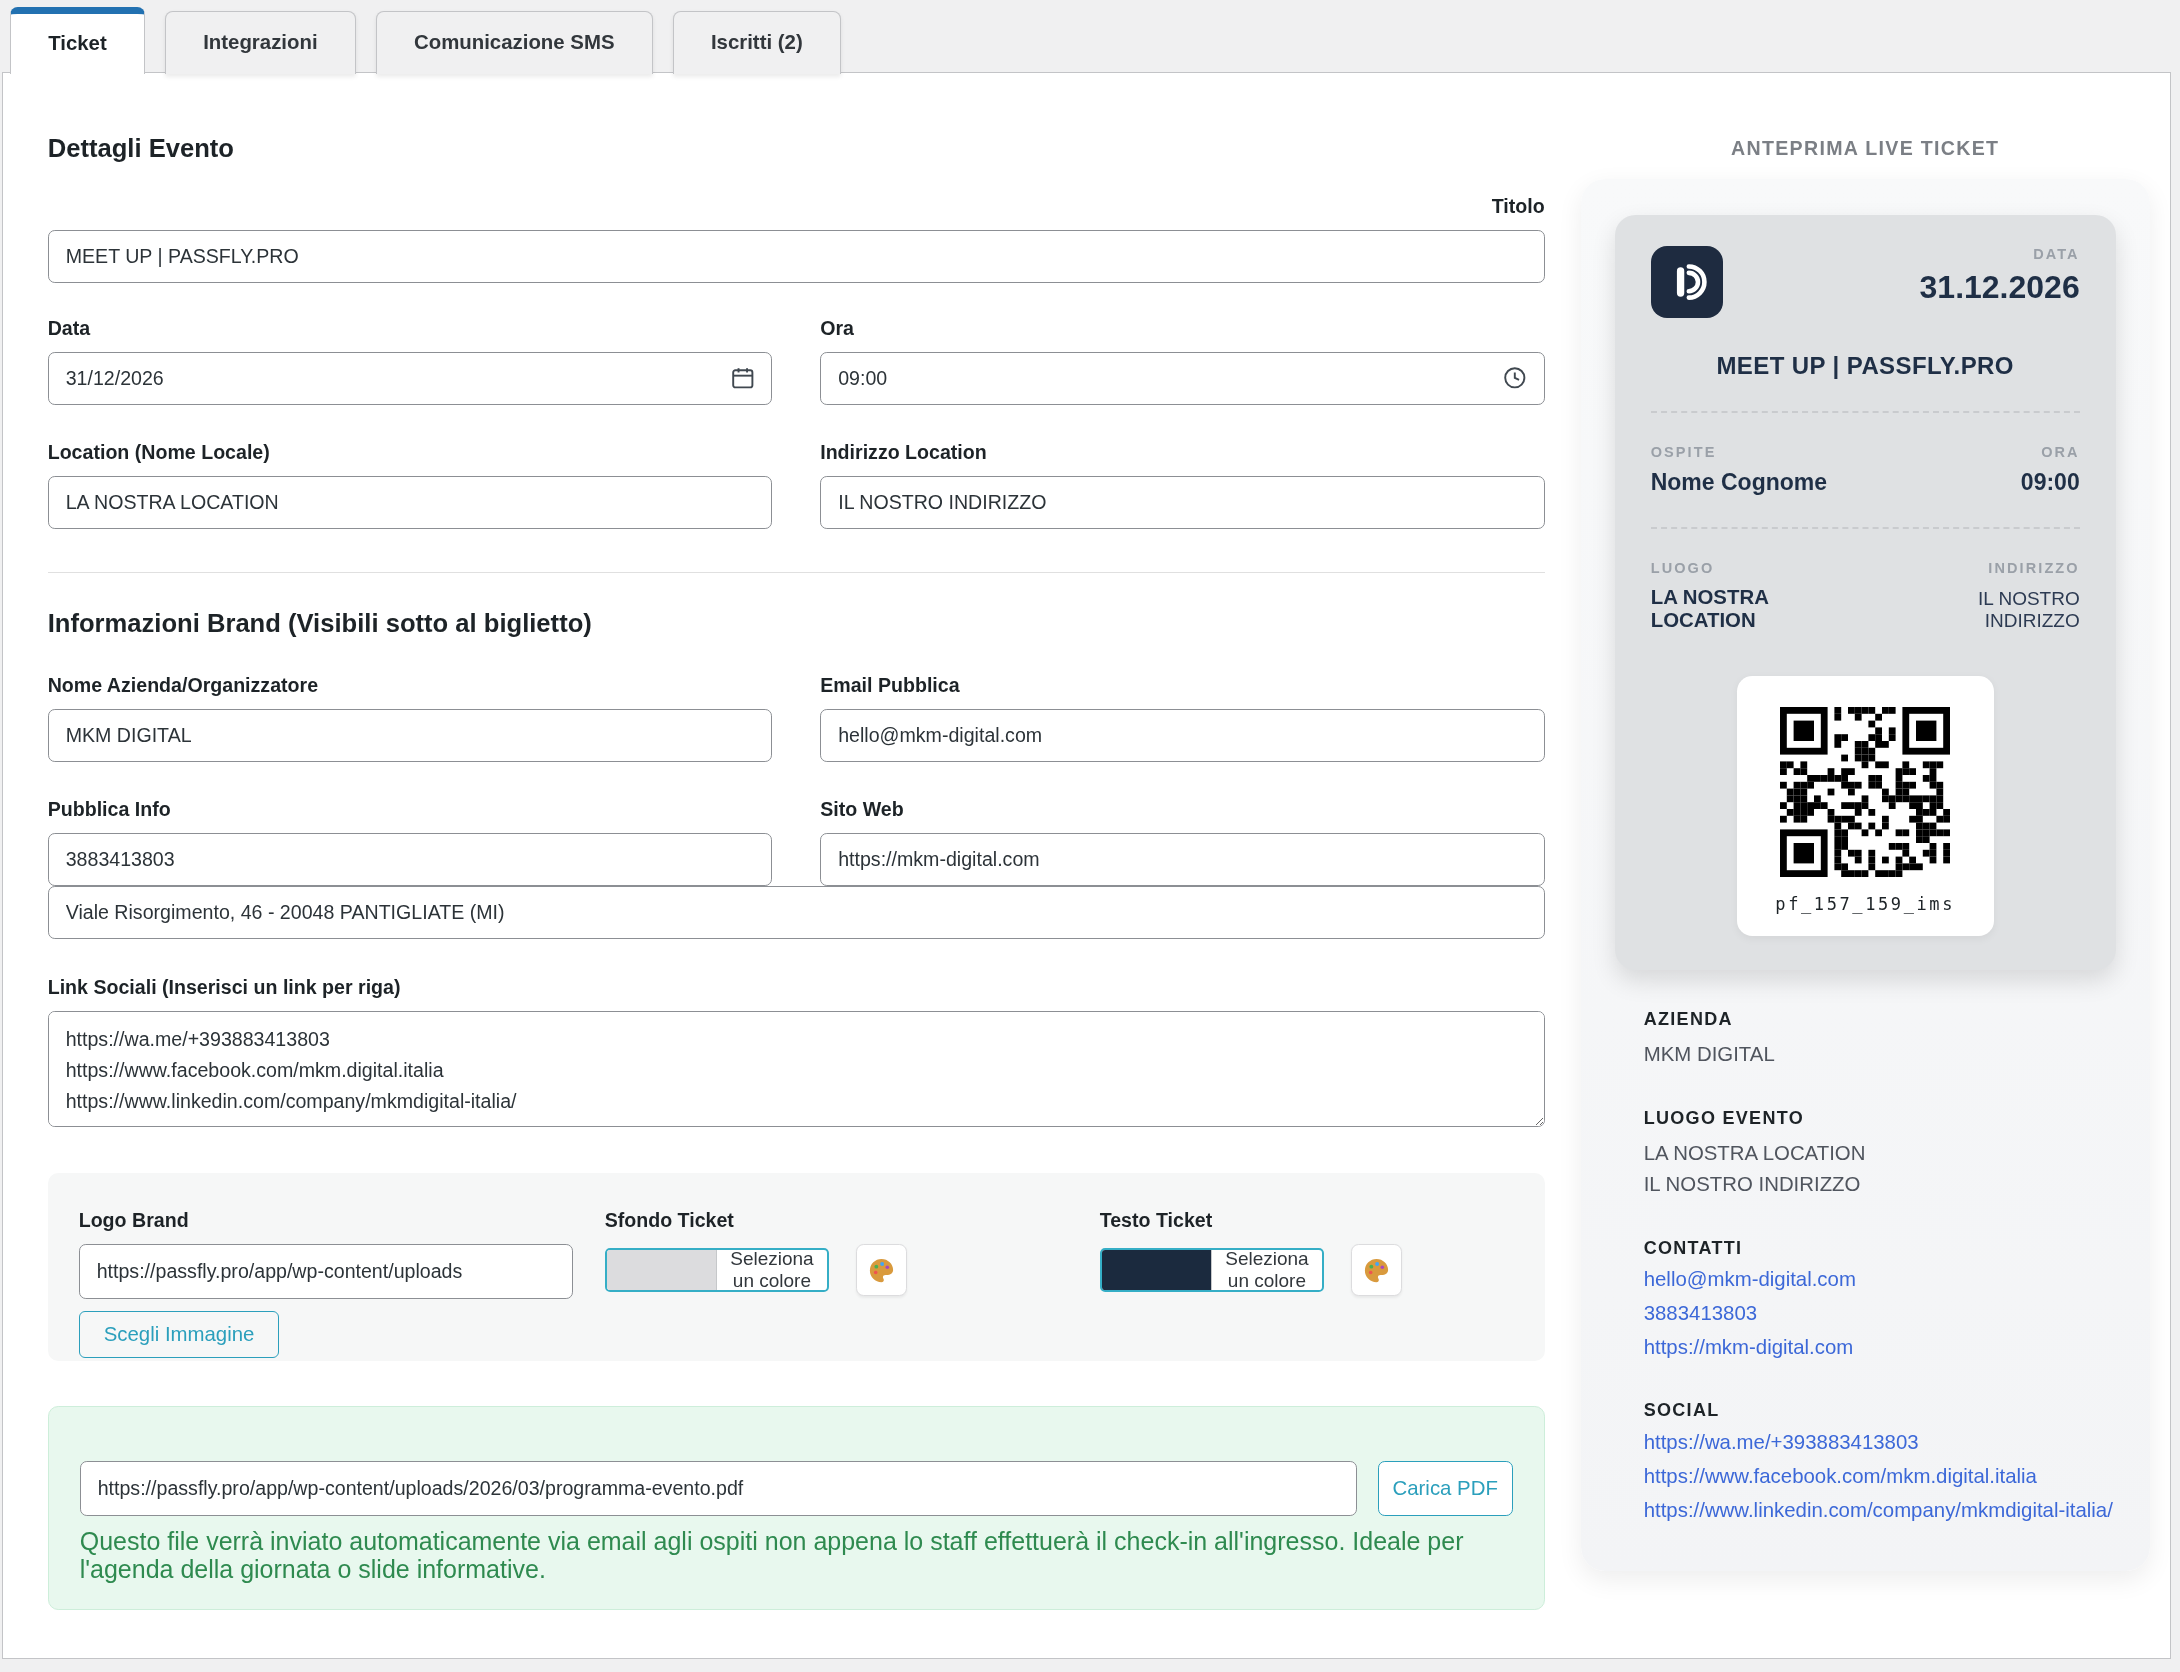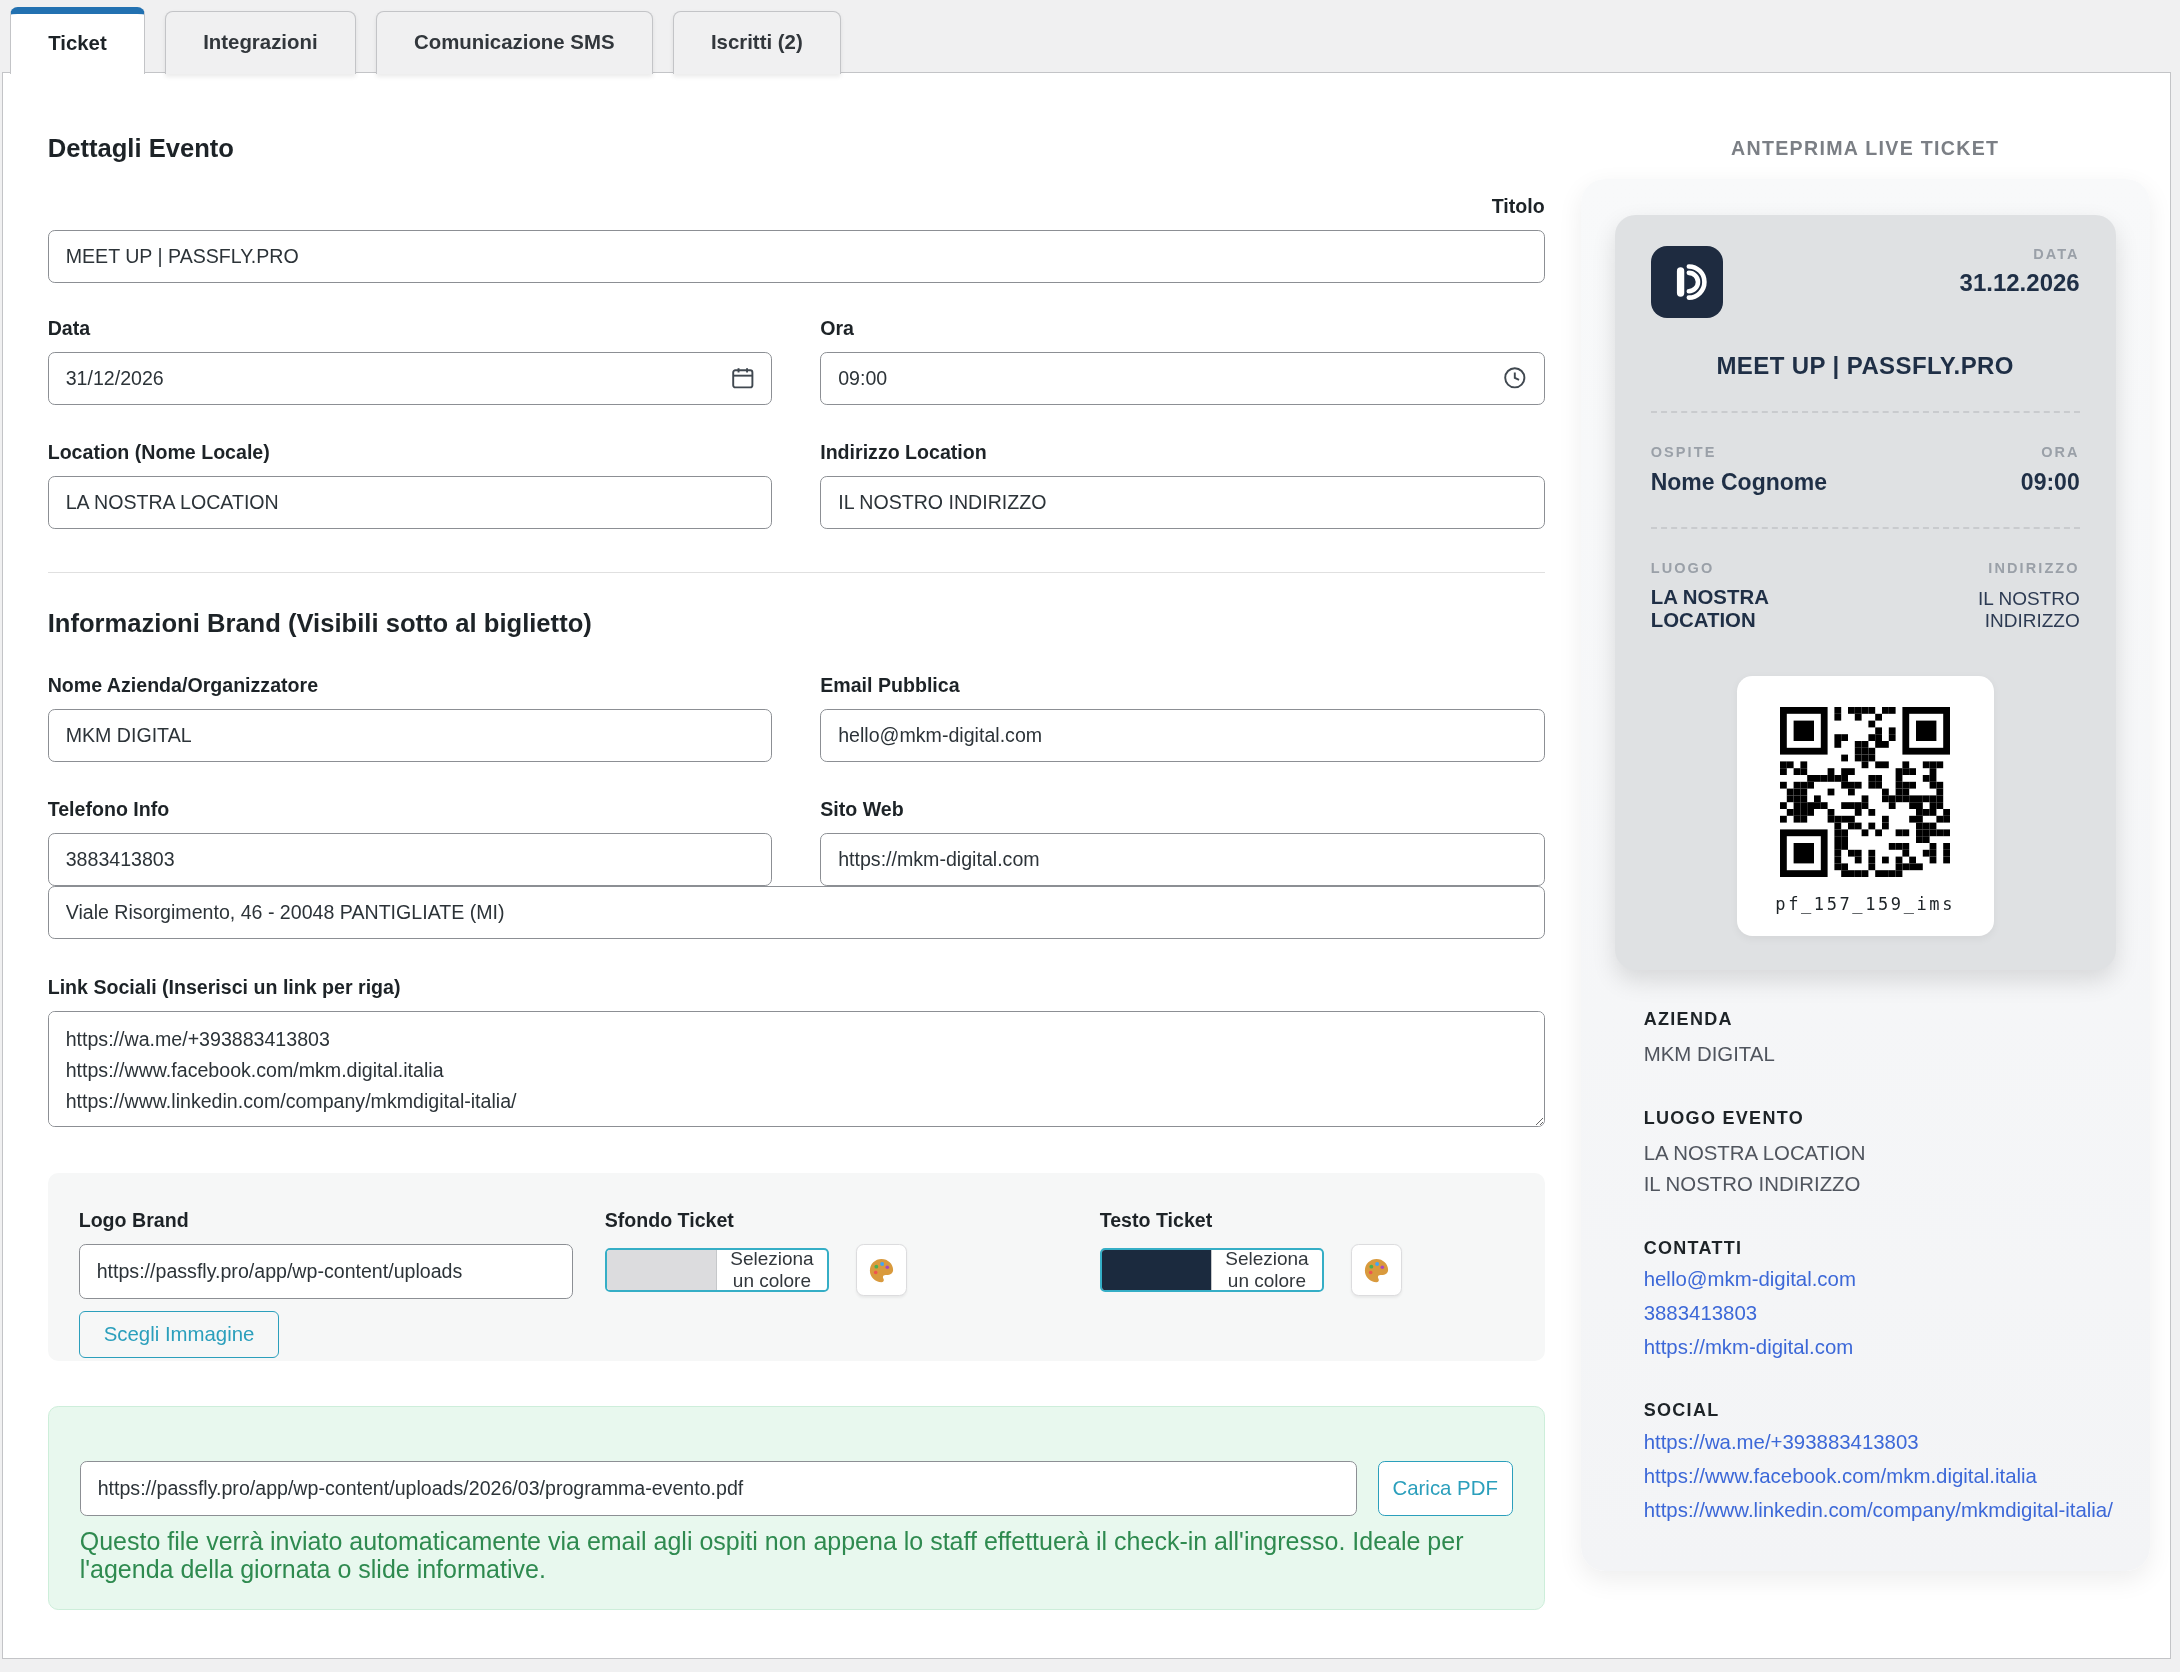--- a/index.html
+++ b/index.html
@@ -87,21 +87,21 @@
     padding:36px 34px 48px 34px;
   }
   .ticket {
     background:#dfe1e3; border-radius:20.4px; box-shadow:0 10.2px 24px rgba(0,0,0,.12);
     padding:31px 36px 34px 36px;
   }
   .t-top { display:flex; justify-content:space-between; align-items:flex-start; }
   .t-logo { width:72px; height:72px; background:#1e2b40; border-radius:16px; display:flex; align-items:center; justify-content:center; }
   .t-klabel { font-size:14.5px; font-weight:700; letter-spacing:2.1px; color:#9aa0a8; }
   .t-data-block { text-align:right; }
-  .t-data-value { font-size:24px; font-weight:700; color:#1f2f46; margin-top:6.8px; }
+  .t-data-value { font-size:32px; font-weight:700; color:#1f2f46; margin-top:6.8px; }
   .t-title { text-align:center; font-size:24px; font-weight:700; color:#1f2f46; letter-spacing:0.4px; margin-top:34px; }
   .t-dash { border:none; border-top:2.6px dashed #c9cbce; margin:31px 0; }
   .t-row { display:flex; justify-content:space-between; align-items:flex-end; }
   .t-cell-r { text-align:right; }
   .t-big { font-size:23px; font-weight:700; color:#1f2f46; margin-top:8.5px; }
   .t-mid { font-size:20.4px; font-weight:700; color:#1f2f46; margin-top:10.2px; }
   .t-reg { font-size:19px; font-weight:400; color:#2c3a52; margin-top:12px; }
   .qr-card {
     width:257px; margin:44px auto 0 auto; background:#fff; border-radius:15.3px;
     padding:31px 0 22px 0; text-align:center; box-shadow:0 2.6px 8.5px rgba(0,0,0,.05);
@@ -175,21 +175,21 @@
         <input class="inp" type="text" value="MKM DIGITAL" style="">
       </div>
       <div>
         <label class="lbl">Email Pubblica</label>
         <input class="inp" type="text" value="hello@mkm-digital.com" style="">
       </div>
     </div>
 
     <div class="row2" style="margin-top:36px;">
       <div>
-        <label class="lbl">Telefono Info</label>
+        <label class="lbl">Pubblica Info</label>
         <input class="inp" type="text" value="3883413803" style="">
       </div>
       <div>
         <label class="lbl">Sito Web</label>
         <input class="inp" type="text" value="https://mkm-digital.com" style="">
       </div>
     </div>
 
     <input class="inp" type="text" value="Viale Risorgimento, 46 - 20048 PANTIGLIATE (MI)" style="">
 

